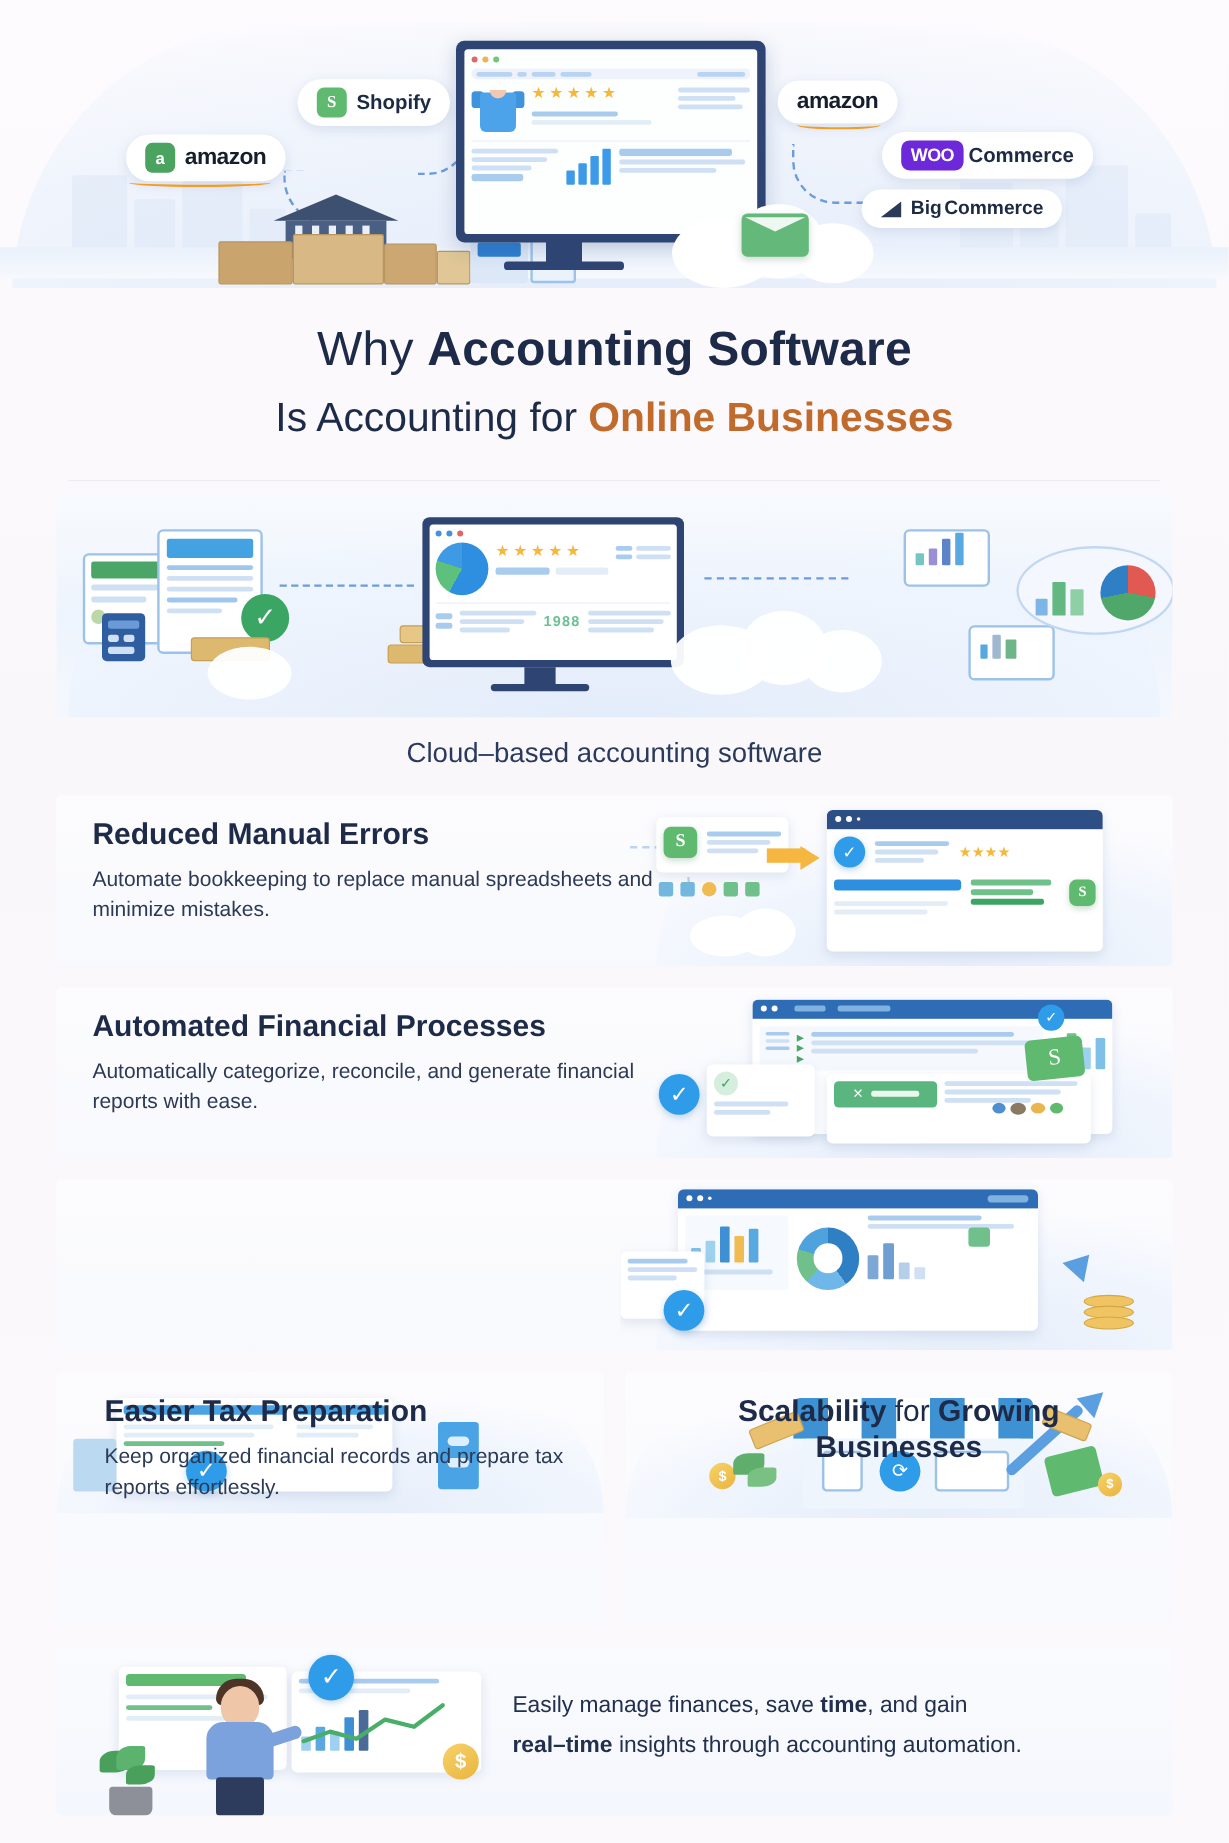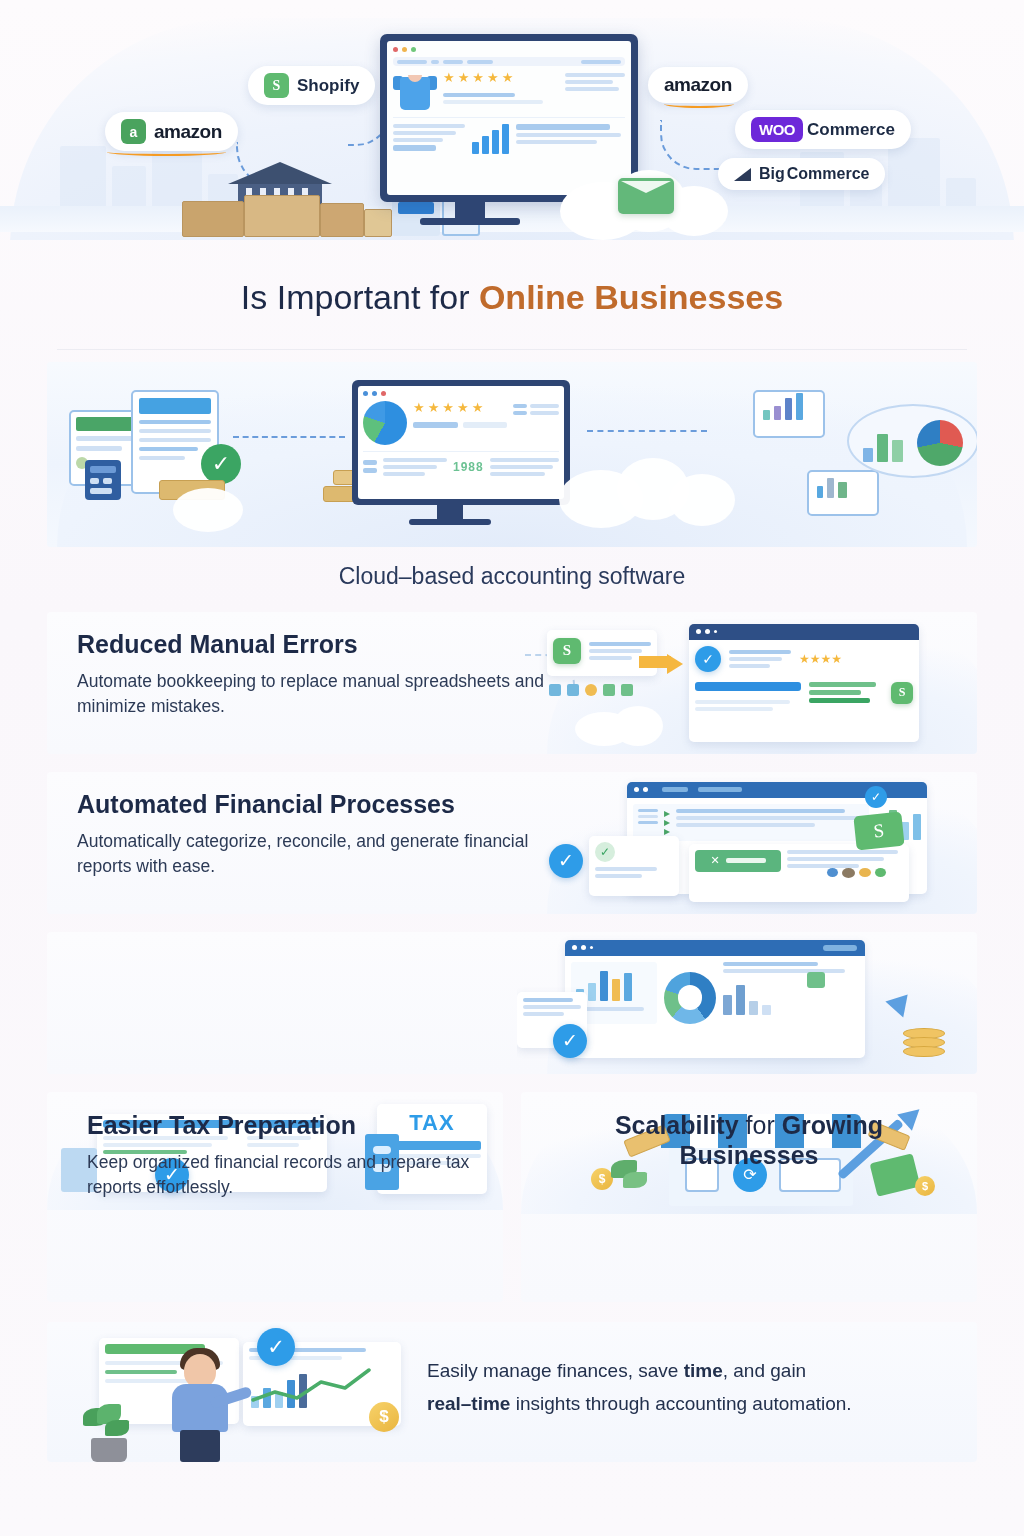--- a/index.html
+++ b/index.html
@@ -363,22 +363,25 @@
     </div>
 
     <div class="pill pill-big" style="font-size:16px;">
       <span style="width:0;height:0;border-bottom:13px solid #2b3a58;border-left:17px solid transparent;display:block;"></span>
       <span style="margin-right:-6px;">Big</span>
       <span style="font-weight:600;">Commerce</span>
     </div>
   </div>
 
   <div class="title-wrap">
+    <h1 class="t1">
+      <span>Why </span><b>Accounting Software</b>
+    </h1>
     <h2 class="t2">
-      <span>Is Important for </span><span class="accent">Online Businesses</span>
+      <span>Is Accounting for </span><span class="accent">Online Businesses</span>
     </h2>
   </div>
   <div class="divider"></div>
 
   <div class="panel2">
     <div class="p2-dome"></div>
 
     <div class="tile" style="left:22px;top:48px;width:80px;height:76px;">
       <div style="height:14px;background:#4aa567;margin:5px;border-radius:2px;"></div>
       <div style="margin:5px;height:5px;background:#cfe0f4;border-radius:2px;"></div>
@@ -705,28 +708,20 @@
                 <div class="ln" style="background:#6fc08a;width:62%"></div>
               </div>
               <div class="lines" style="width:74px">
                 <div style="height:8px;background:#4aa3e4;border-radius:3px;"></div>
                 <div class="ln pale" style="margin-top:5px;width:86%"></div>
                 <div class="ln pale" style="width:70%"></div>
               </div>
             </div>
           </div>
           <div class="checkblue" style="position:absolute;left:108px;top:66px;">✓</div>
-          <div class="browser" style="left:330px;top:12px;width:110px;height:90px;">
-            <div class="bd">
-              <div style="color:#2e9ce8;font-size:22px;font-weight:800;letter-spacing:1px;text-align:center;">TAX</div>
-              <div style="margin-top:5px;height:9px;background:#4aa3e4;border-radius:2px;"></div>
-              <div class="ln pale" style="margin-top:4px;width:100%"></div>
-              <div class="ln pale" style="margin-top:3px;width:80%"></div>
-            </div>
-          </div>
           <div style="position:absolute;left:318px;top:42px;width:34px;height:56px;background:#4aa3e4;border-radius:3px;">
             <i style="position:absolute;left:8px;top:12px;width:18px;height:8px;background:#dcefff;border-radius:4px;display:block;"></i>
             <i style="position:absolute;left:8px;top:30px;width:18px;height:8px;background:#dcefff;border-radius:4px;display:block;"></i>
           </div>
           <div style="position:absolute;left:14px;top:56px;width:36px;height:44px;background:#bcd9f2;border-radius:3px;"></div>
         </div>
       </div>
 
       <div class="card-half center">
         <div class="txt">

